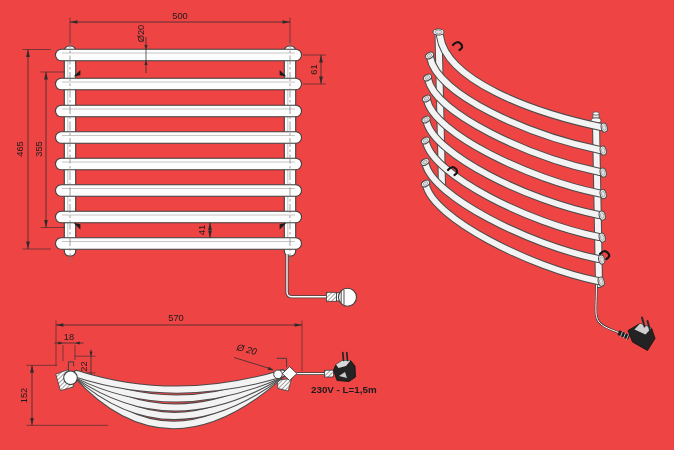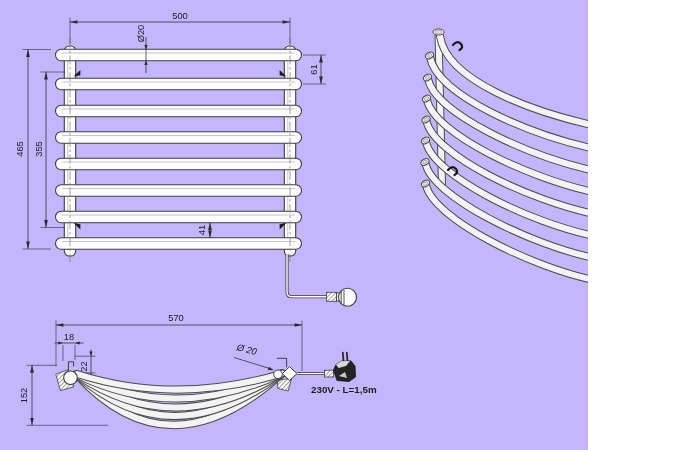--- a/index.html
+++ b/index.html
@@ -1,16 +1,16 @@
 <!DOCTYPE html>
 <html><head>
 <meta charset="utf-8">
 <style>
   html,body{margin:0;padding:0;background:#fff;}
-  .stage{width:588px;height:450px;background:#c4b5fd;position:relative;overflow:hidden;}
+  .stage{width:674px;height:450px;background:#ef4444;position:relative;overflow:hidden;}
   svg{display:block;font-family:"Liberation Sans","DejaVu Sans",sans-serif;}
   .dimtxt{font-size:9.3px;fill:#1c1c1c;}
   .dimtxt.it{font-style:italic;}
   .powertxt{font-size:9.8px;font-weight:600;fill:#1c1c1c;}
   .dim{stroke:#2c2c2c;stroke-width:0.75;fill:none;}
   .ext{stroke:#2c2c2c;stroke-width:0.6;fill:none;}
   .arr{fill:#2c2c2c;stroke:none;}
   .tube{fill:#fdfdfd;stroke:#3f3f3f;stroke-width:1.1;}
   .shade{stroke:#bfbfbf;stroke-width:0.9;fill:none;}
   .cl{stroke:#7a7a7a;stroke-width:0.7;fill:none;stroke-dasharray:9 2.5 2.5 2.5;}

